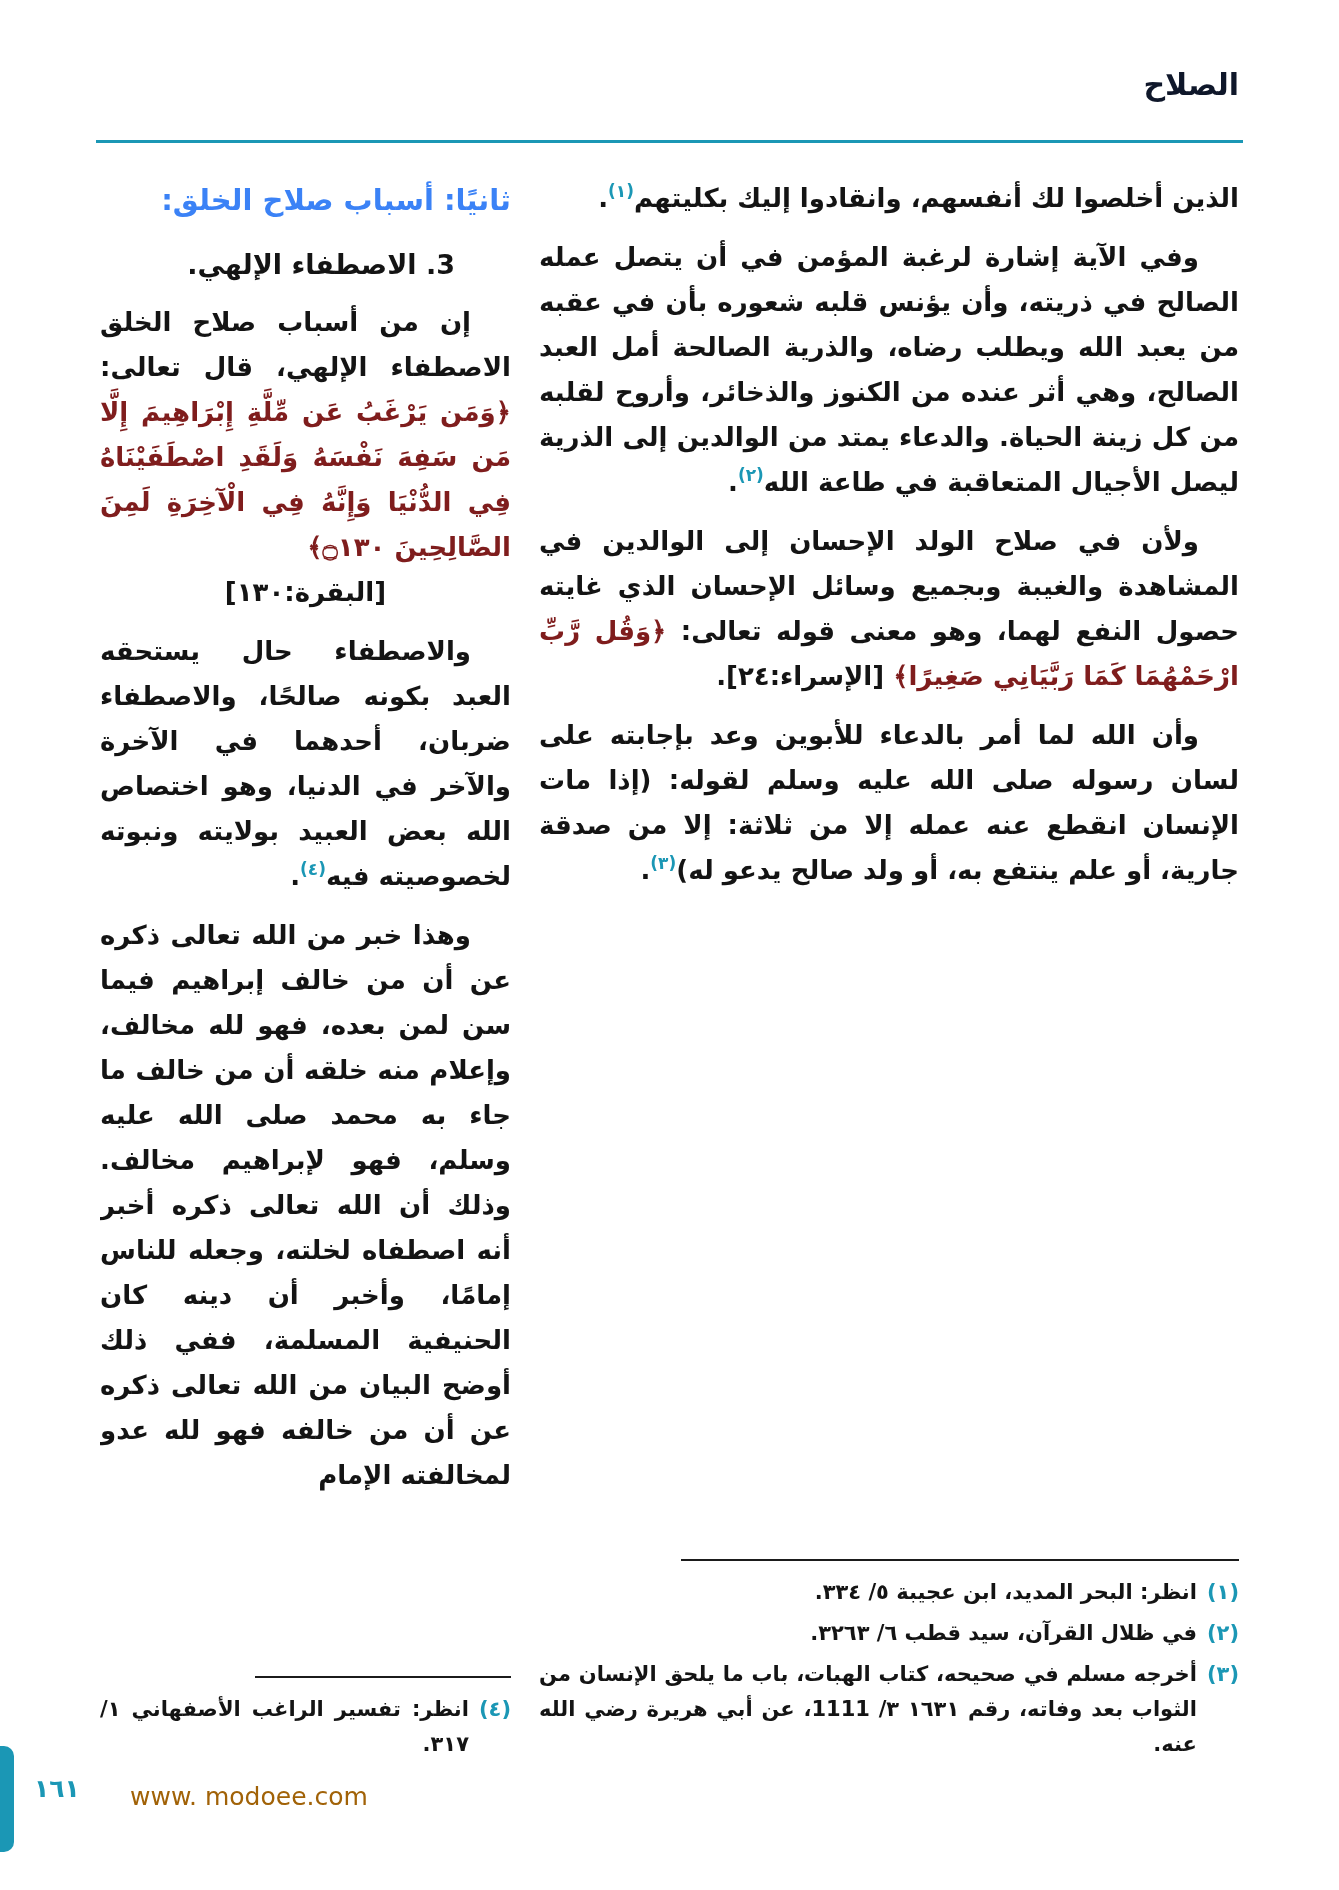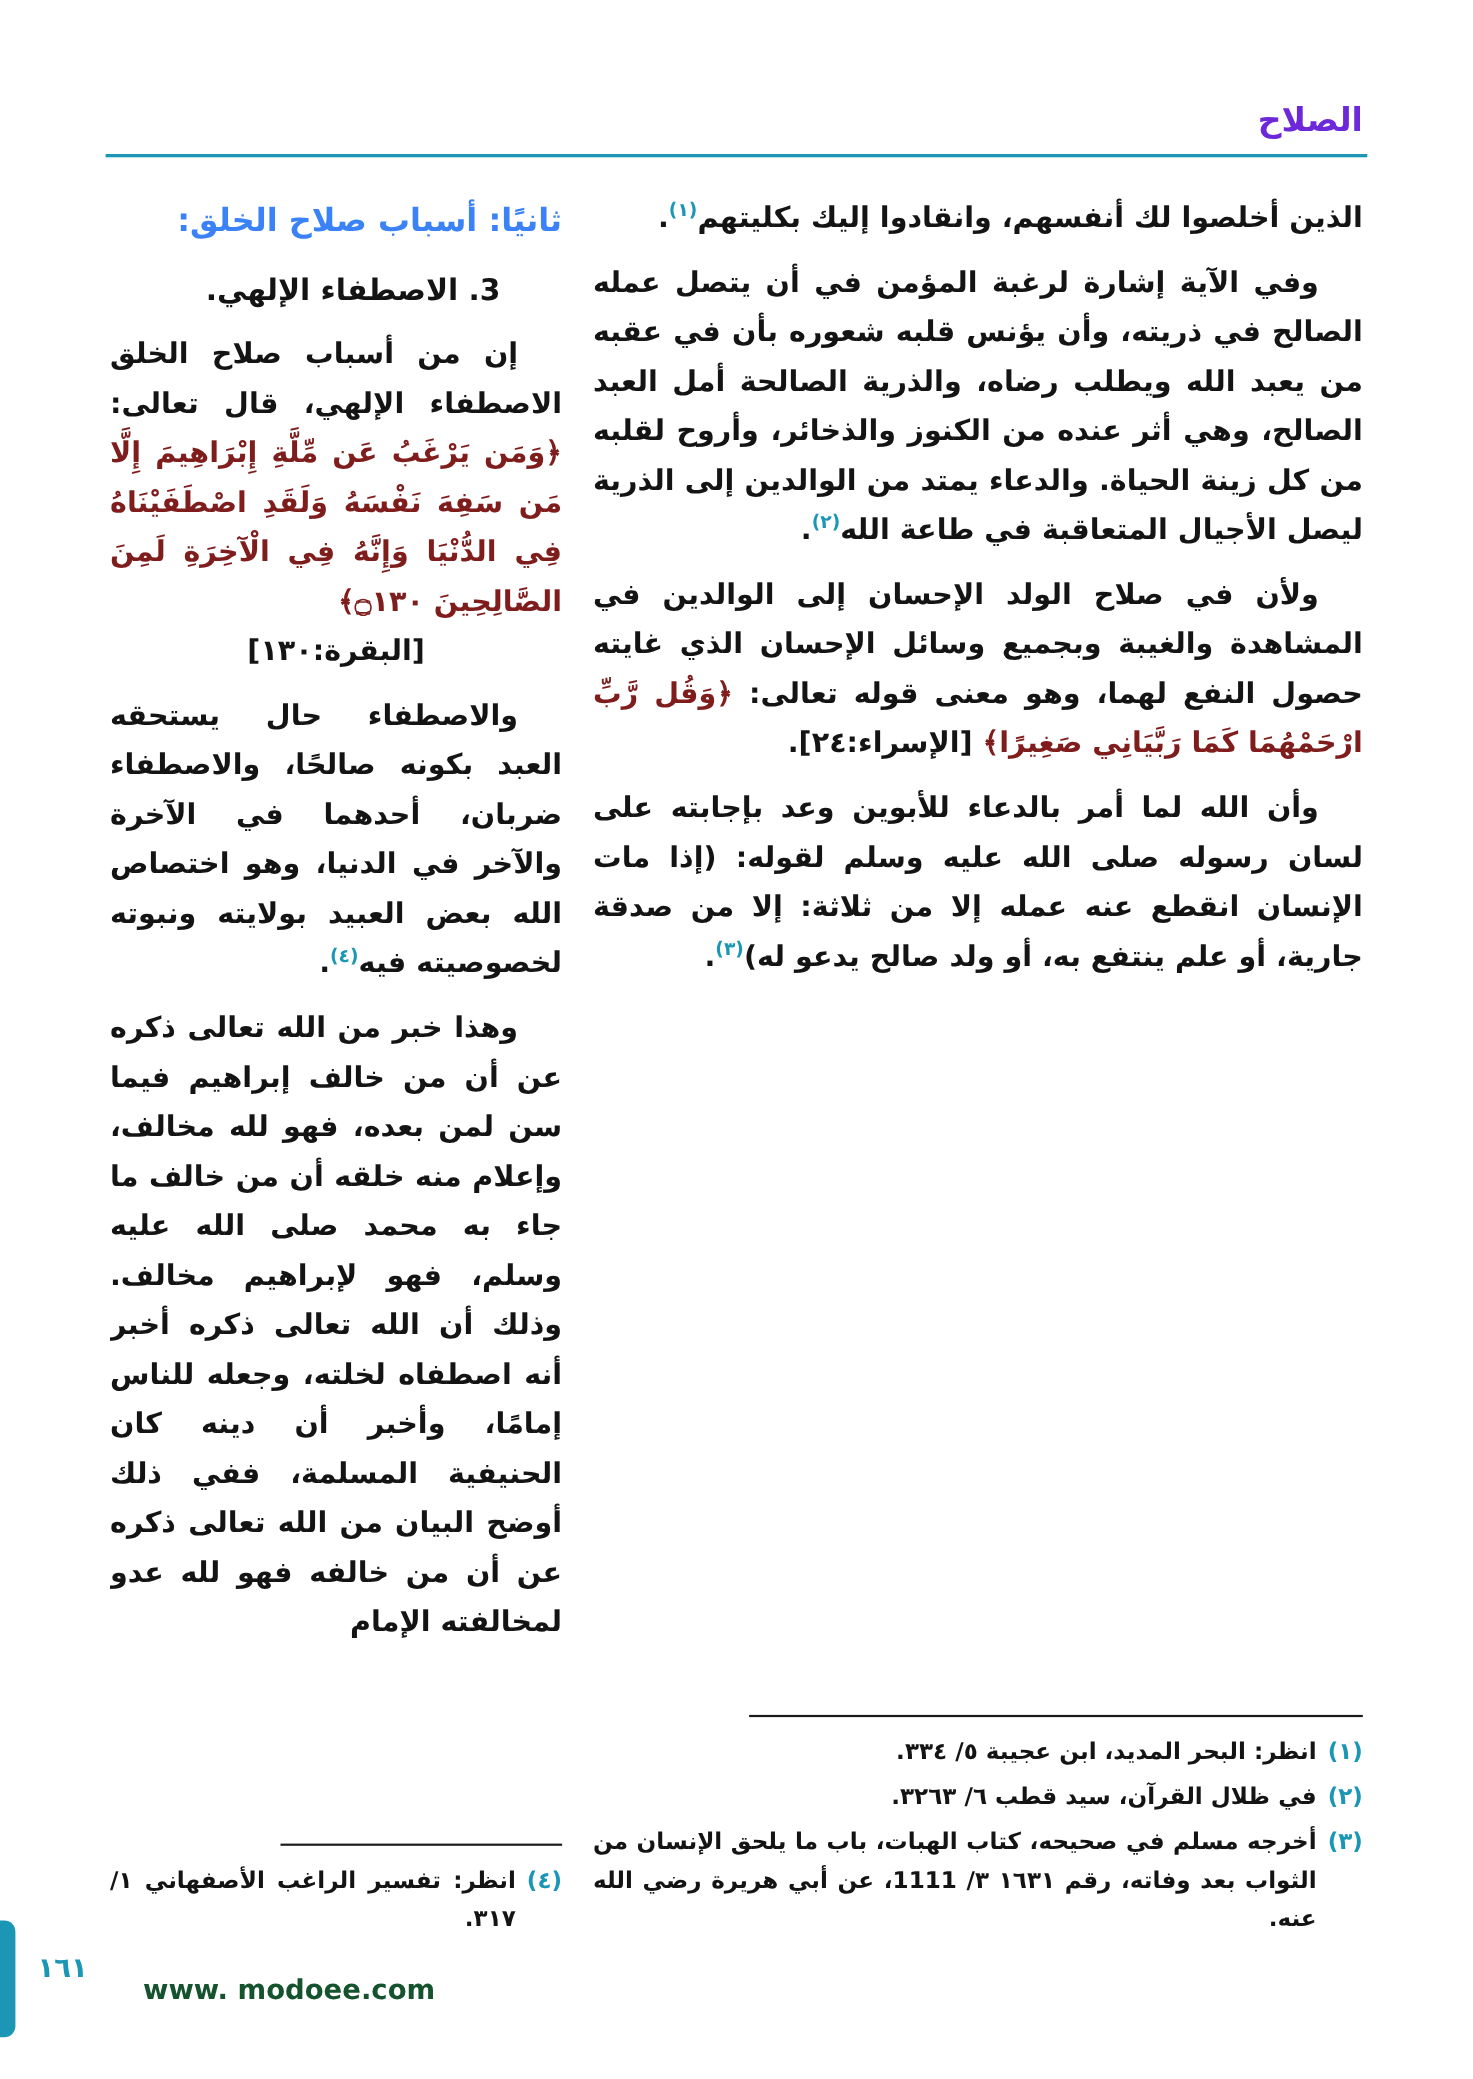--- a/index.html
+++ b/index.html
@@ -11,25 +11,25 @@
   .page {
     position:relative;
     width:1339px;
     height:1890px;
     background:#ffffff;
     overflow:hidden;
     margin:0 auto;
   }
   .header-title {
     position:absolute;
-    top:92px;
+    top:67px;
     right:100px;
     font-size:30px;
     font-weight:bold;
-    color:#6d28d9;
+    color:#0f172a;
   }
   .header-rule {
     position:absolute;
     top:140px;
     left:96px;
     right:96px;
     border-top:3px solid #1b97b5;
   }
   .content {
     position:absolute;
@@ -116,25 +116,24 @@
     top:1774px;
     color:#1b97b5;
     font-size:25px;
     font-weight:bold;
     direction:ltr;
   }
   .website {
     position:absolute;
     left:130px;
     top:1782px;
-    color:#14532d;
+    color:#a16207;
     font-size:25px;
-    font-weight:bold;
+    font-weight:normal;
     direction:ltr;
-    margin-top:12px;
   }
 </style>
 </head>
 <body>
 
 <div class="page">
 
   <div class="header-title">الصلاح</div>
   <div class="header-rule"></div>
 

